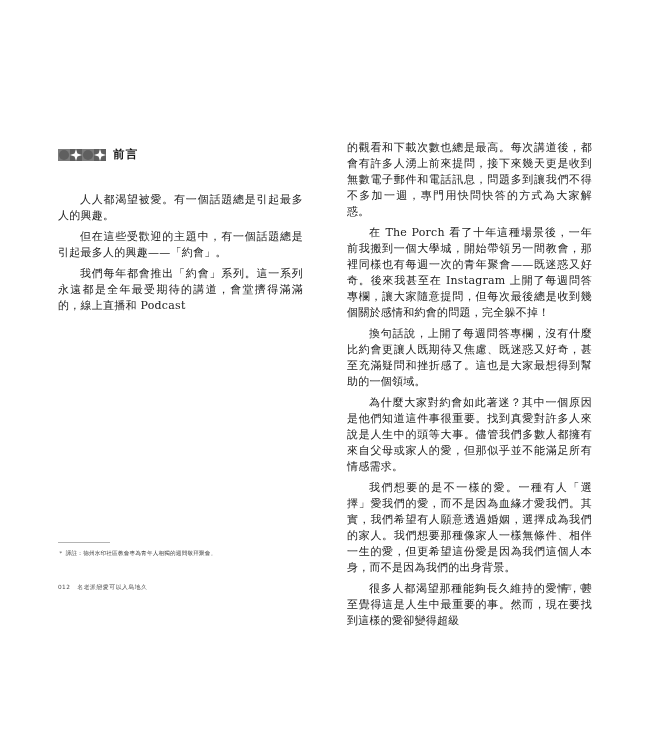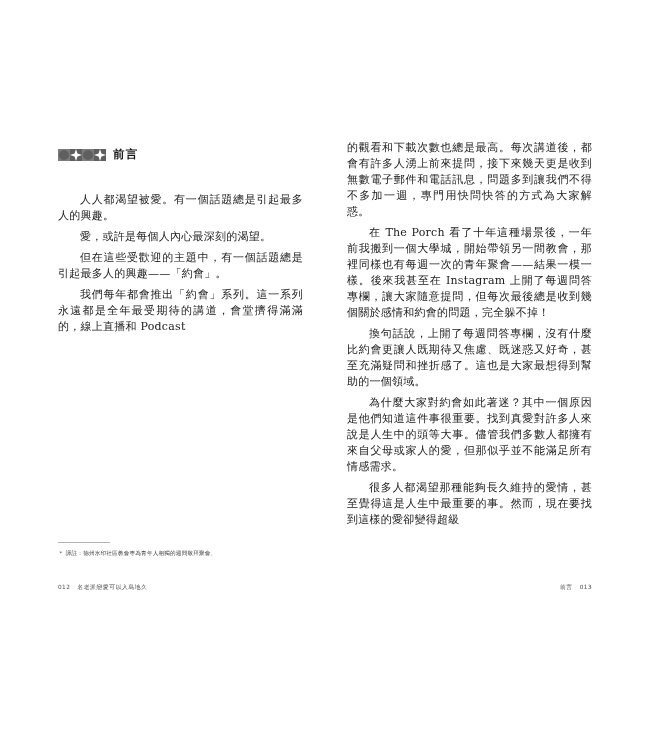--- a/index.html
+++ b/index.html
@@ -185,43 +185,43 @@
             <span class="orn-cell circle"></span>
             <span class="orn-cell star"></span>
             <span class="orn-cell circle"></span>
             <span class="orn-cell star"></span>
           </div>
           <div class="heading-title">前言</div>
         </div>
 
         <div class="body">
           <p class="para">人人都渴望被愛。有一個話題總是引起最多人的興趣。</p>
-          <p class="para">愛，或許是每個人內心最深刻的渴望。</p>
           <p class="para">但在這些受歡迎的主題中，有一個話題總是引起最多人的興趣——「約會」。</p>
           <p class="para">我們每年都會推出「約會」系列。這一系列永遠都是全年最受期待的講道，會堂擠得滿滿的，線上直播和 Podcast</p>
         </div>
 
         <div class="footnote-wrap">
           <div class="footnote-rule"></div>
           <p class="footnote">＊ 譯註：德州水印社區教會專為青年人相獨的週間敬拜聚會。</p>
         </div>
 
         <div class="footer footer-left">
           <span class="folio">012</span>
           <span>名老派戀愛可以入島地久</span>
         </div>
       </div>
 
       <div class="col col-right">
 
         <div class="body">
           <p class="para noindent">的觀看和下載次數也總是最高。每次講道後，都會有許多人湧上前來提問，接下來幾天更是收到無數電子郵件和電話訊息，問題多到讓我們不得不多加一週，專門用快問快答的方式為大家解惑。</p>
-          <p class="para">在 The Porch 看了十年這種場景後，一年前我搬到一個大學城，開始帶領另一間教會，那裡同樣也有每週一次的青年聚會——結果一模一樣。後來我甚至在 Instagram 上開了每週問答專欄，讓大家隨意提問，但每次最後總是收到幾個關於感情和約會的問題，完全躲不掉！</p>
+          <p class="para">在 The Porch 看了十年這種場景後，一年前我搬到一個大學城，開始帶領另一間教會，那裡同樣也有每週一次的青年聚會——既迷惑又好奇。後來我甚至在 Instagram 上開了每週問答專欄，讓大家隨意提問，但每次最後總是收到幾個關於感情和約會的問題，完全躲不掉！</p>
           <p class="para">換句話說，上開了每週問答專欄，沒有什麼比約會更讓人既期待又焦慮、既迷惑又好奇，甚至充滿疑問和挫折感了。這也是大家最想得到幫助的一個領域。</p>
           <p class="para">為什麼大家對約會如此著迷？其中一個原因是他們知道這件事很重要。找到真愛對許多人來說是人生中的頭等大事。儘管我們多數人都擁有來自父母或家人的愛，但那似乎並不能滿足所有情感需求。</p>
+          <p class="para">我們想要的是不一樣的愛。一種有人「選擇」愛我們的愛，而不是因為血緣才愛我們。其實，我們希望有人願意透過婚姻，選擇成為我們的家人。我們想要那種像家人一樣無條件、相伴一生的愛，但更希望這份愛是因為我們這個人本身，而不是因為我們的出身背景。</p>
           <p class="para">很多人都渴望那種能夠長久維持的愛情，甚至覺得這是人生中最重要的事。然而，現在要找到這樣的愛卻變得超級</p>
         </div>
 
         <div class="footer footer-right">
           <span>前言</span>
           <span class="folio">013</span>
         </div>
       </div>
 
     </div>

